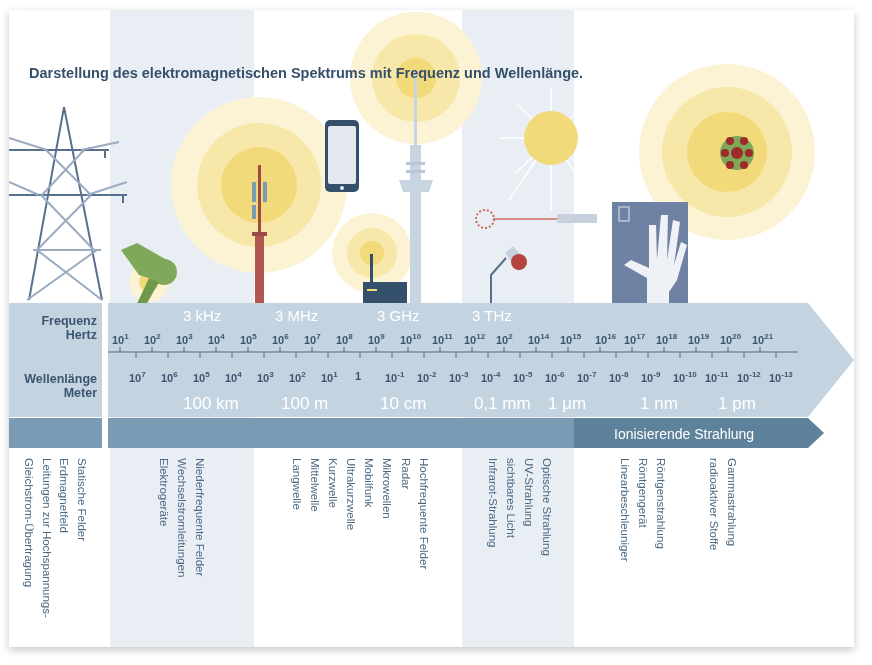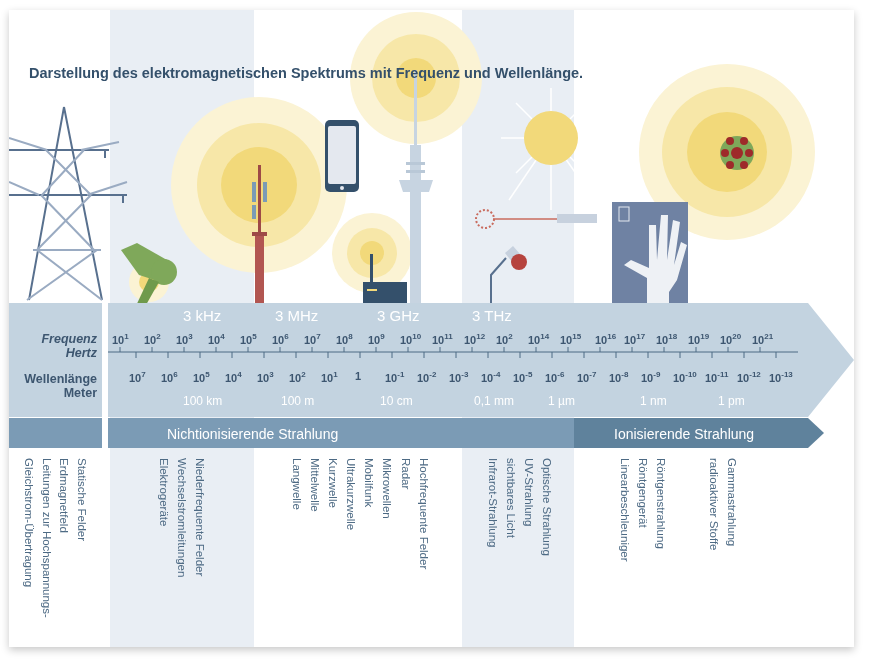--- a/index.html
+++ b/index.html
@@ -8,21 +8,21 @@
   .band{position:absolute;top:0;height:637px;background:#e9eef4;}
   .title{position:absolute;left:18px;top:12px;font-size:31px;color:#34506b;white-space:nowrap;letter-spacing:0.2px;}
   .subtitle{position:absolute;left:20px;top:55px;font-size:14.5px;font-weight:bold;color:#34506b;white-space:nowrap;}
   .art{position:absolute;left:0;top:0;}
   .axis-label-box{position:absolute;left:0;top:293px;width:93px;height:114px;background:#c3d3e0;}
   .axis-arrow{position:absolute;left:99px;top:293px;}
   .lbl{position:absolute;color:#3d5670;font-size:12.5px;font-weight:bold;text-align:right;line-height:14px;}
   .freq-tick{position:absolute;top:322px;font-size:11px;color:#3d5670;font-weight:bold;white-space:nowrap;}
   .wave-tick{position:absolute;top:360px;font-size:11px;color:#3d5670;font-weight:bold;white-space:nowrap;}
   .mark-top{position:absolute;top:297px;font-size:15px;color:#ffffff;white-space:nowrap;}
-  .mark-bot{position:absolute;top:384px;font-size:12px;color:#ffffff;white-space:nowrap;}
+  .mark-bot{position:absolute;top:384px;font-size:17px;color:#ffffff;white-space:nowrap;}
   sup{font-size:8px;vertical-align:5px;}
   .cat-left{position:absolute;left:0;top:408px;width:93px;height:30px;background:#7b9bb5;}
   .cat-bar{position:absolute;left:99px;top:408px;}
   .cat-text{position:absolute;top:416px;color:#ffffff;font-size:14px;white-space:nowrap;}
   .vcol{position:absolute;top:448px;width:14px;}
   .vtext{position:absolute;left:0;top:0;transform-origin:0 0;transform:rotate(90deg) translateY(-100%);white-space:nowrap;font-size:11.5px;color:#4d6a84;line-height:14px;}
 </style>
 </head>
 <body>
 
@@ -191,21 +191,21 @@
         <line x1="476" y1="49" x2="476" y2="55"></line>
       <line x1="508" y1="49" x2="508" y2="55"></line>
         <line x1="540" y1="49" x2="540" y2="55"></line>
         <line x1="572" y1="49" x2="572" y2="55"></line>
       <line x1="604" y1="49" x2="604" y2="55"></line>
         <line x1="636" y1="49" x2="636" y2="55"></line>
         <line x1="668" y1="49" x2="668" y2="55"></line>
     </g>
   </svg>
 
-  <div class="lbl" style="left:0;top:322px;width:88px;font-style:italic;">
+  <div class="lbl" style="left:0;top:304px;width:88px;">
     <div>Frequenz</div>
     <div>Hertz</div>
   </div>
   <div class="lbl" style="left:0;top:362px;width:88px;">
     <div>Wellenlänge</div>
     <div>Meter</div>
   </div>
 
   <div id="freq-ticks"></div>
   <div id="wave-ticks"></div>
@@ -221,21 +221,20 @@
   <span class="mark-bot" style="left:465px;">0,1 mm</span>
   <span class="mark-bot" style="left:539px;">1 µm</span>
   <span class="mark-bot" style="left:631px;">1 nm</span>
   <span class="mark-bot" style="left:709px;">1 pm</span>
 
   <div class="cat-left"></div>
   <svg class="cat-bar" width="716" height="30" viewBox="0 0 716 30">
     <rect x="0" y="0" width="466" height="30" fill="#7b9bb5"></rect>
     <polygon points="466,0 700,0 716,15 700,30 466,30" fill="#5f829c"></polygon>
   </svg>
-  <span class="cat-text" style="left:158px;">Nichtionisierende Strahlung</span>
   <span class="cat-text" style="left:605px;">Ionisierende Strahlung</span>
 
   <div class="vcol" style="left:66px;">
       <div class="vtext">Statische Felder</div>
     </div>
   <div class="vcol" style="left:48px;">
       <div class="vtext">Erdmagnetfeld</div>
     </div>
   <div class="vcol" style="left:31px;">
       <div class="vtext">Leitungen zur Hochspannungs-</div>

